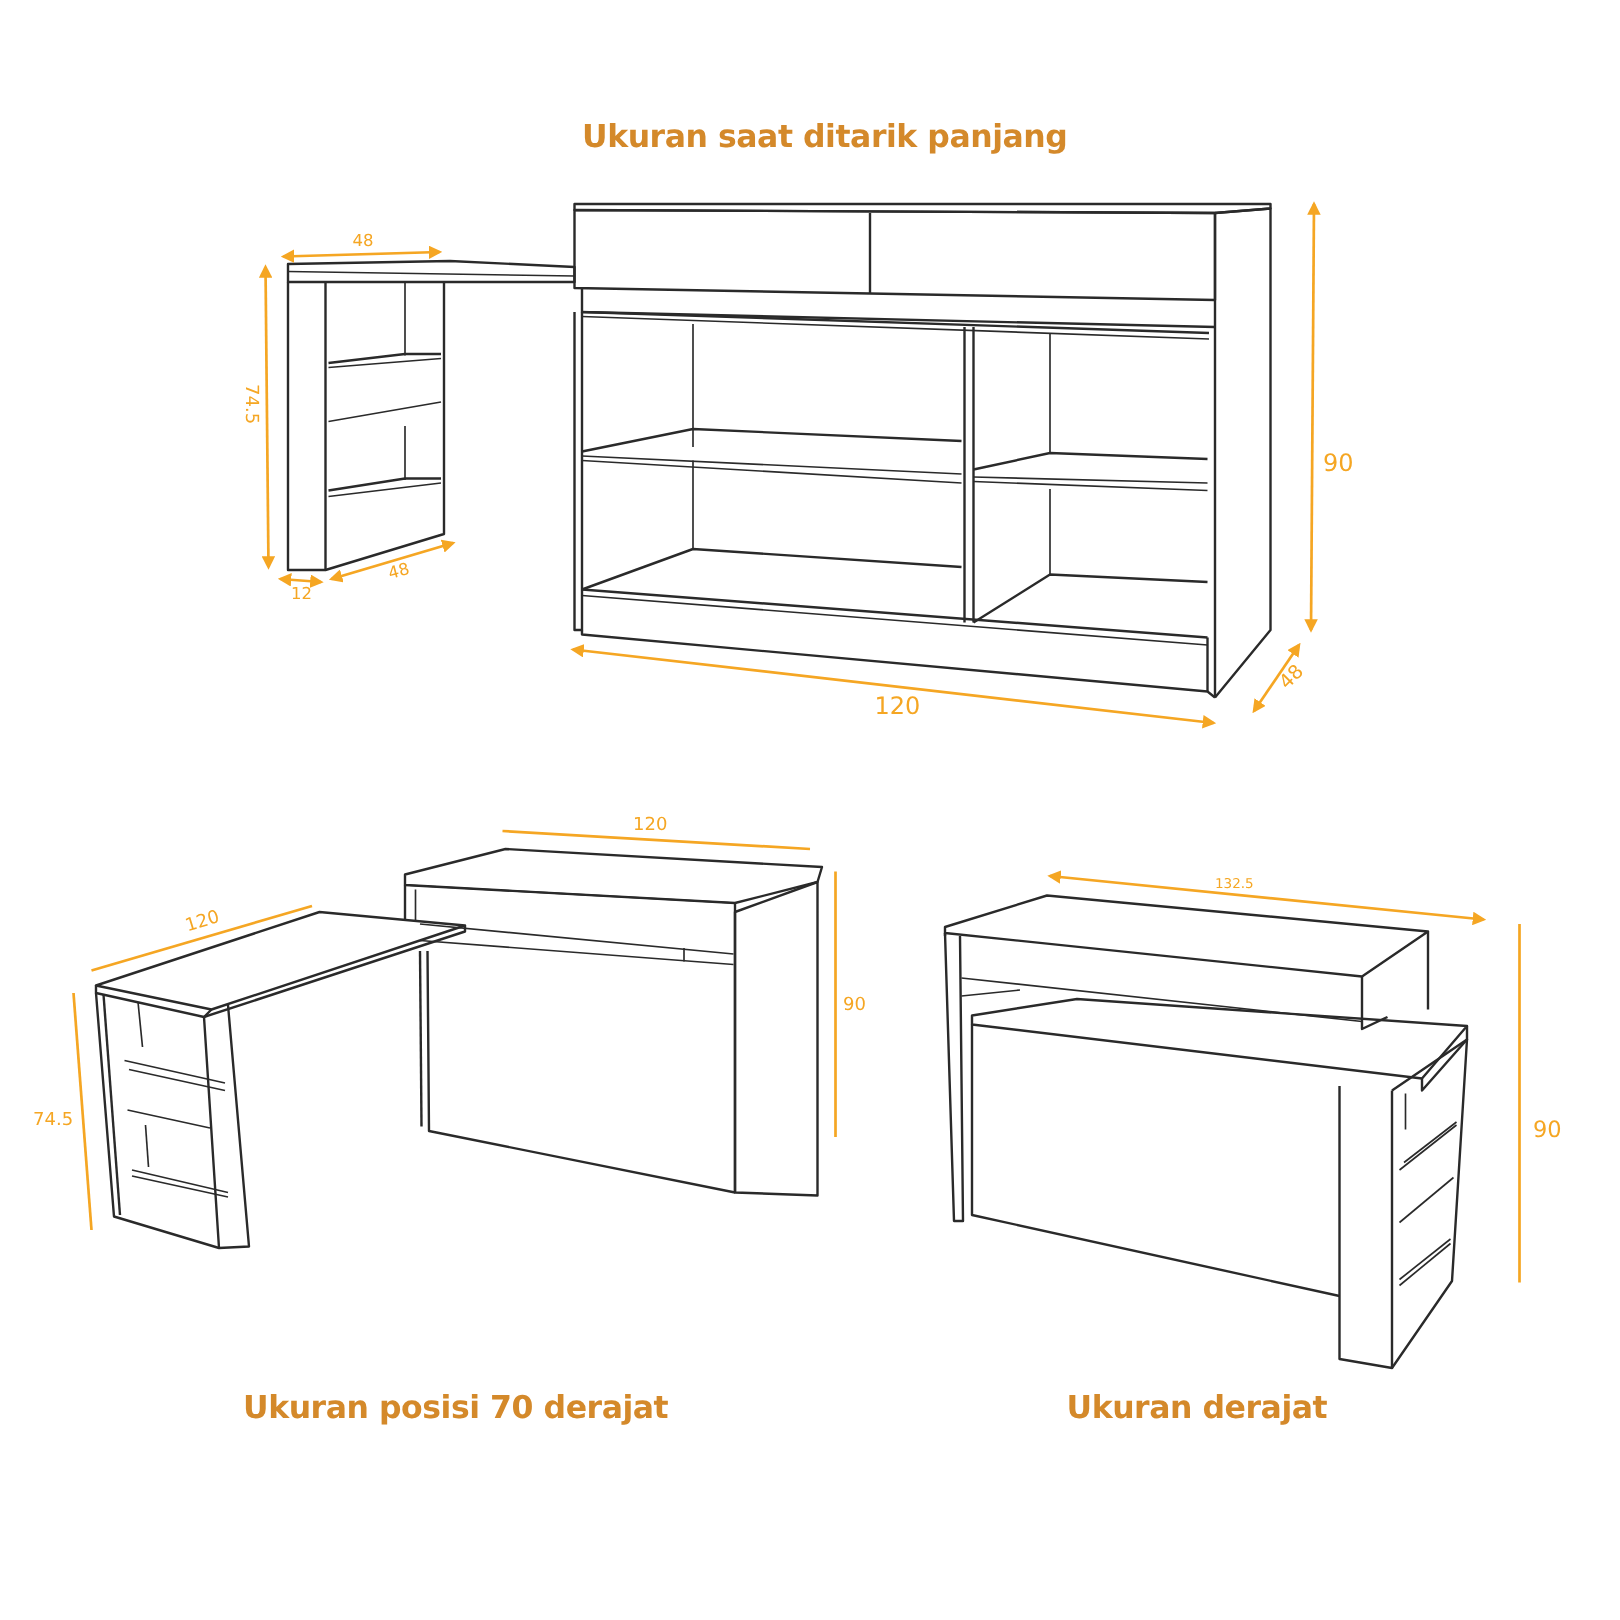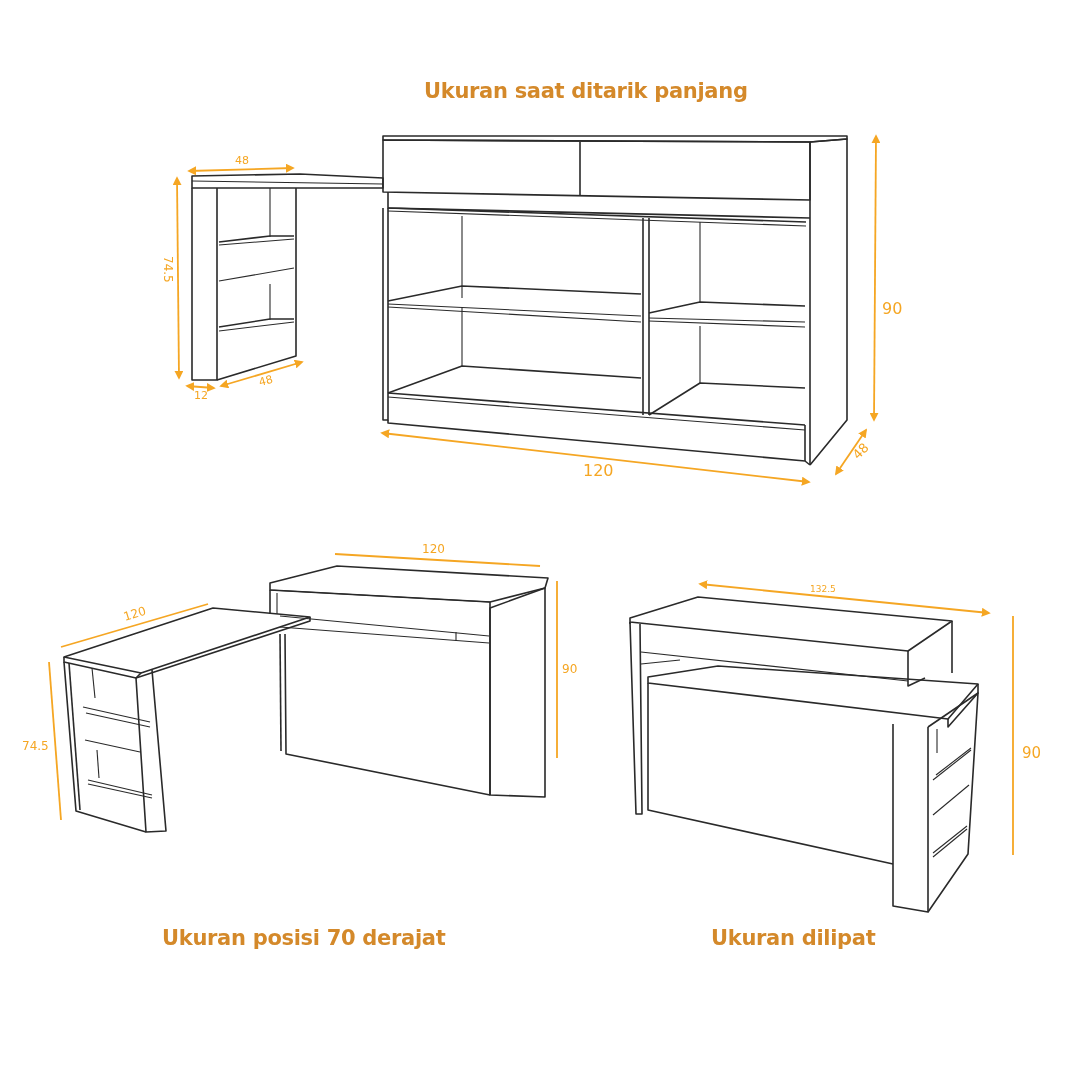--- a/index.html
+++ b/index.html
@@ -8,23 +8,23 @@
   svg{position:absolute;left:0;top:0;}
   .dim{fill:#f5a623;font-family:"DejaVu Sans",sans-serif;}
   .ln{stroke:#2a2a2a;stroke-width:1.6;fill:none;stroke-linejoin:round;}
   .lnt{stroke:#2a2a2a;stroke-width:1.1;fill:none;}
   .ar{stroke:#f5a623;stroke-width:1.8;fill:none;}
   .arh{fill:#f5a623;}
 </style>
 </head>
 <body>
 
-<div class="title" style="left:388px;top:79px;margin-left:36px;">Ukuran saat ditarik panjang</div>
+<div class="title" style="left:388px;top:79px;">Ukuran saat ditarik panjang</div>
 <div class="title" style="left:162px;top:926px;">Ukuran posisi 70 derajat</div>
-<div class="title" style="left:711px;top:926px;">Ukuran dilipat</div>
+<div class="title" style="left:711px;top:926px;">Ukuran derajat</div>
 
 <svg width="1080" height="1080" viewBox="0 0 1080 1080">
   <defs>
     <marker id="ah" viewBox="0 0 10 10" refX="8" refY="5" markerWidth="5" markerHeight="5" orient="auto-start-reverse">
       <path d="M0,0 L10,5 L0,10 z" class="arh"></path>
     </marker>
   </defs>
 
   <g>
 

